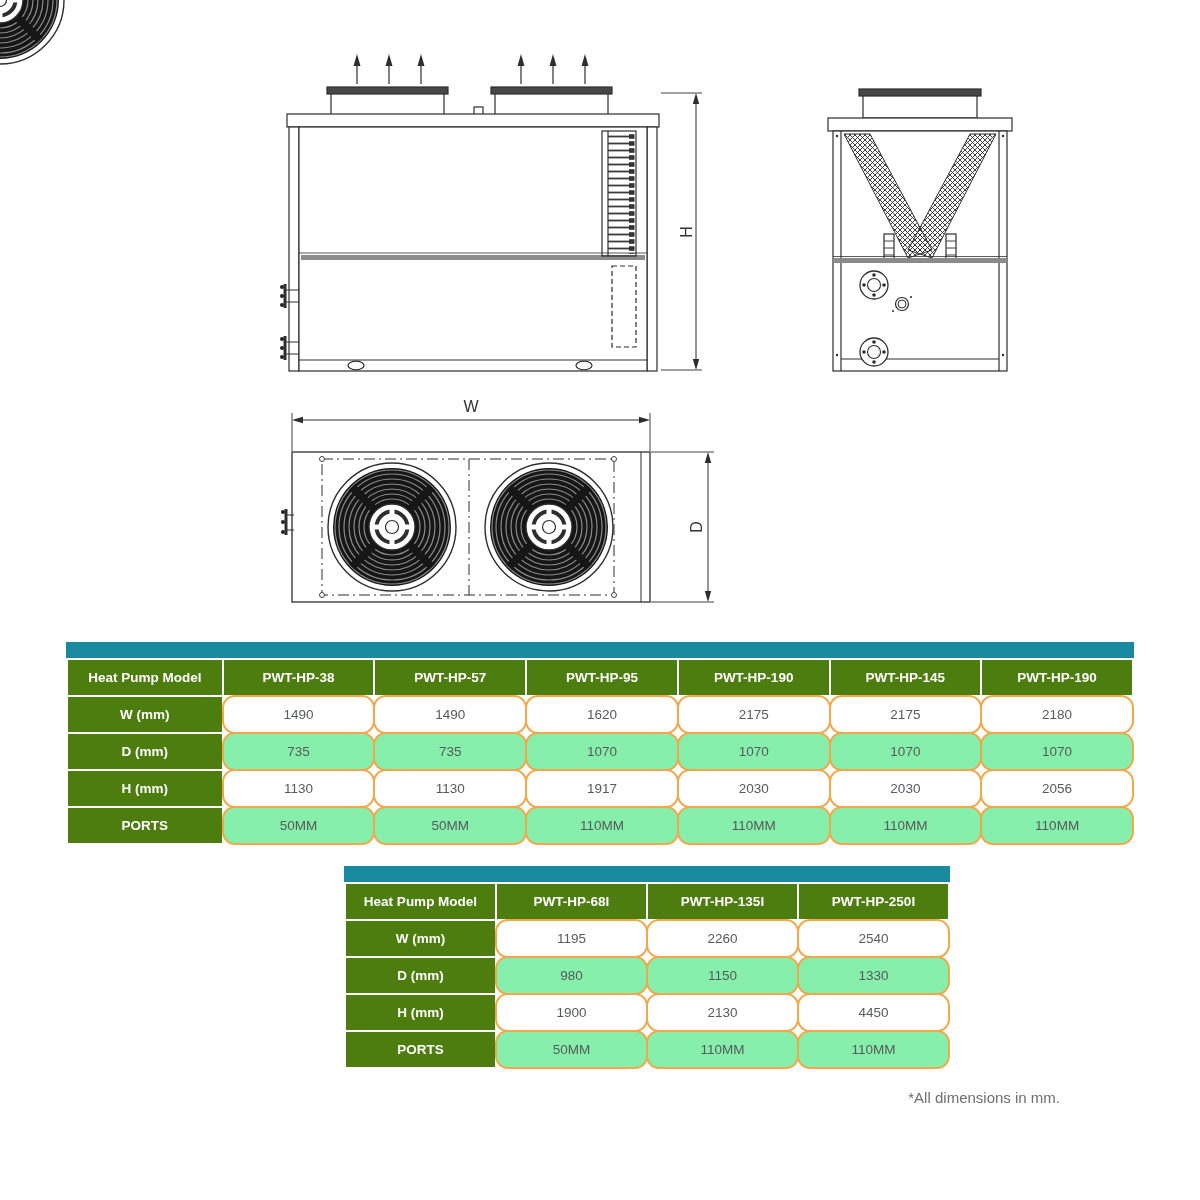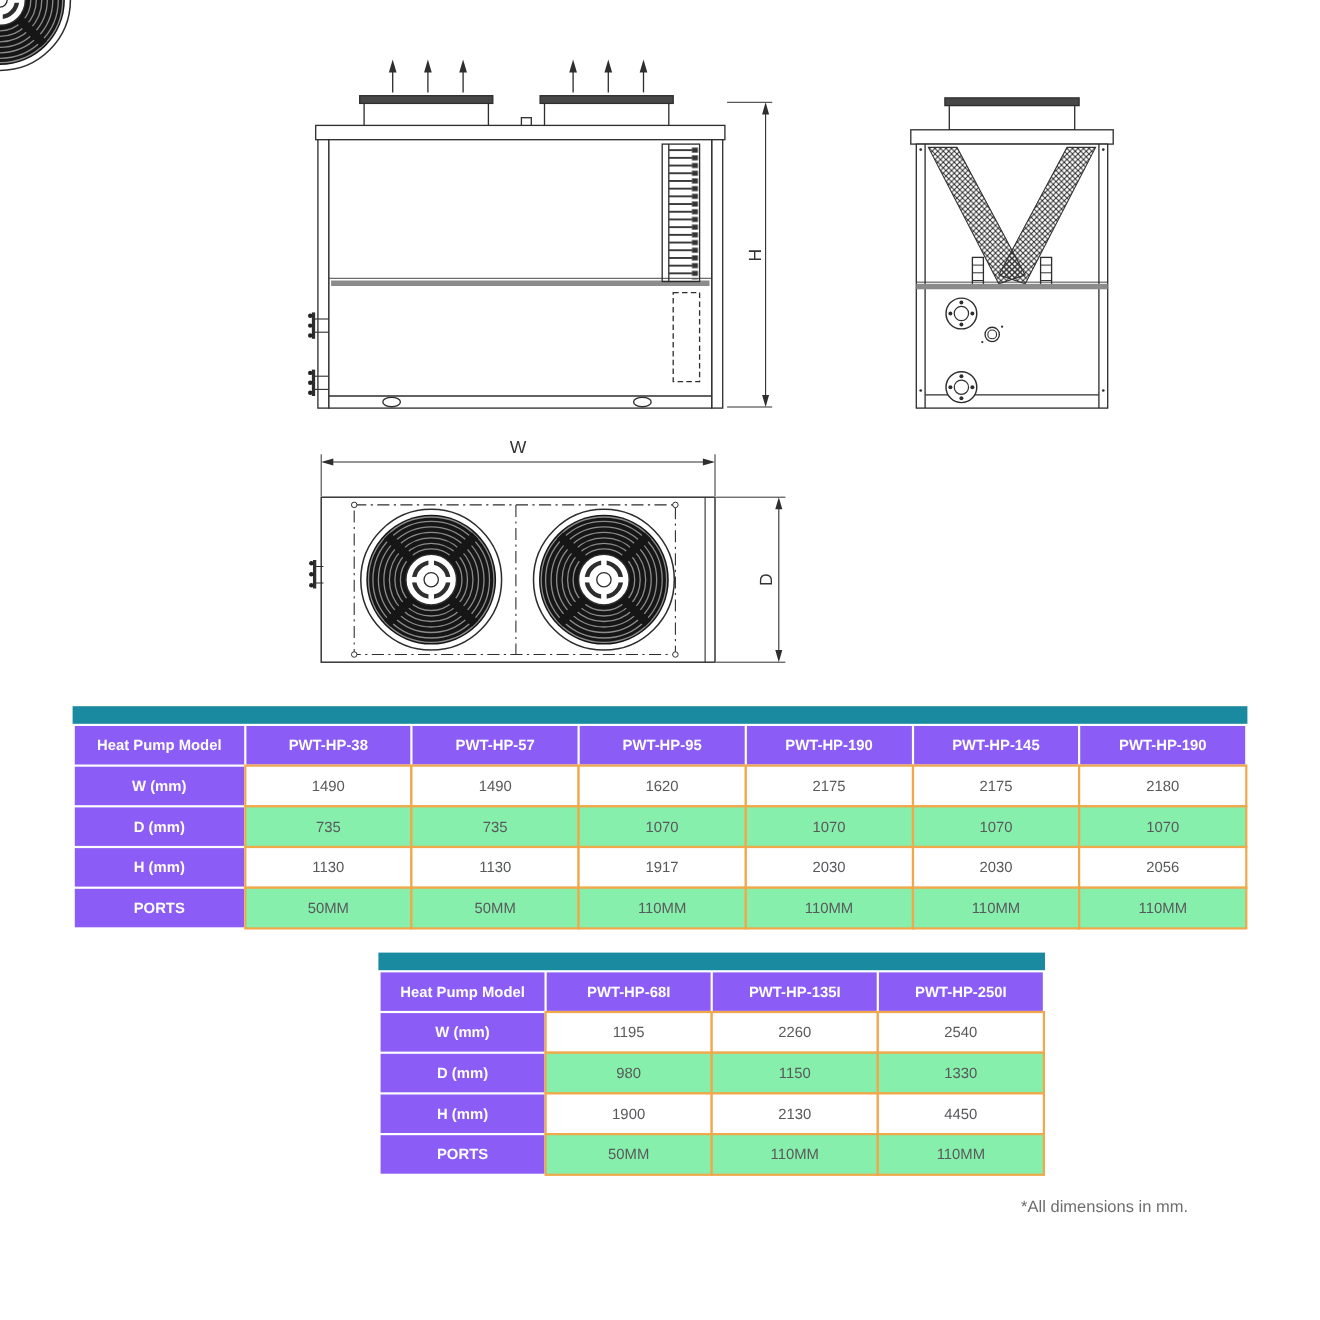--- a/index.html
+++ b/index.html
@@ -13,24 +13,24 @@
 
   .table-block{position:absolute;}
   .table-primary{left:66px;top:642px;width:1068px;}
   .table-secondary{left:344px;top:866px;width:606px;}
   .accent-bar{height:16px;background:#1a8aa0;}
   .spec-table{width:100%;border-collapse:separate;border-spacing:2px;table-layout:fixed;}
   .spec-table th,.spec-table td{
     height:35px;text-align:center;vertical-align:middle;padding:0;
     font-size:13.5px;
   }
-  .ocell{background:#8b5cf6;color:#ffffff;font-weight:bold;}
-  .val{background:#ffffff;color:#58595b;box-shadow:0 0 0 2px #f0a84a;}
+  .ocell{background:#4d7c0f;color:#ffffff;font-weight:bold;}
+  .val{background:#ffffff;color:#58595b;box-shadow:0 0 0 2px #f0a84a;border-radius:11px;}
   tr.alt .val{background:#86efac;}
-  .note{position:absolute;top:1089px;right:120px;font-size:15px;color:#6e6e6e;}
+  .note{position:absolute;top:1089px;right:140px;font-size:15px;color:#6e6e6e;}
 </style>
 </head>
 <body>
 
 <svg class="diagrams" width="1200" height="632" viewBox="0 0 1200 632">
   <defs>
     <pattern id="coilHatch" x="0" y="0" width="5" height="5" patternUnits="userSpaceOnUse">
       <path d="M0,5 L5,0 M0,0 L5,5" stroke="#2c2c2c" stroke-width="0.9"></path>
     </pattern>
     <pattern id="rungs" x="608" y="133" width="28" height="7" patternUnits="userSpaceOnUse">

